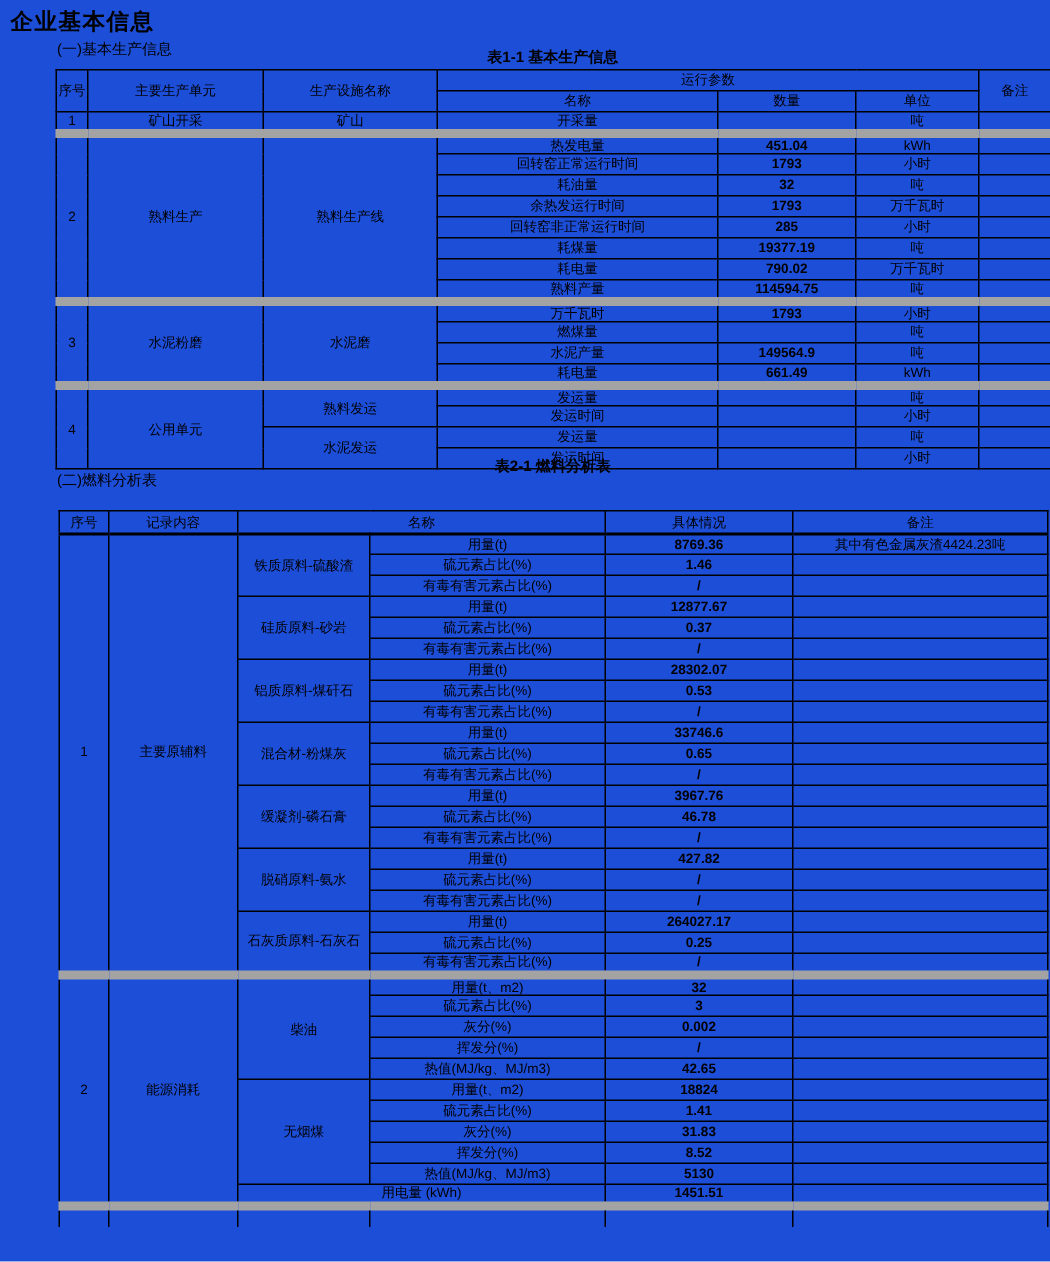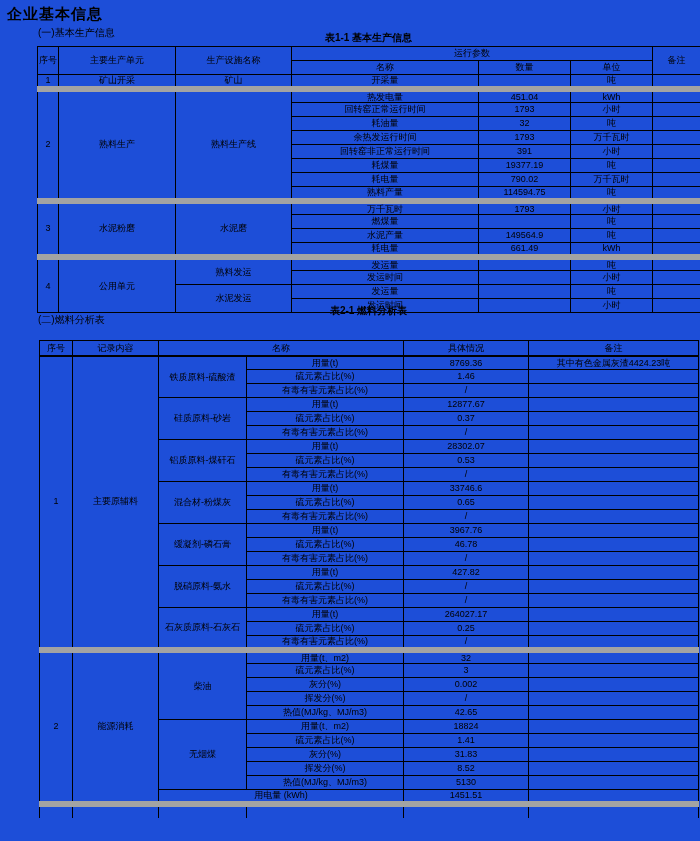--- a/index.html
+++ b/index.html
@@ -15,21 +15,21 @@
   table{position:absolute;border-collapse:collapse;table-layout:fixed;}
   th,td{border:1px solid #000;font-size:9px;font-weight:normal;text-align:center;
         vertical-align:middle;padding:0 1px;line-height:1.15;overflow:hidden;white-space:nowrap;}
   #t1{left:37px;top:46px;width:663px;}
   #t2{left:39px;top:340px;width:659px;}
   #t1 tr{height:14px;}
   #t2 tr{height:14px;}
   #t2 thead tr{height:15px;}
   #t2 thead th{border-bottom:2px solid #000;}
   tr.gs > td{border-top:6px solid #a3a3a3;}
-  td.val{font-weight:normal;margin-left:19px;}
+  td.val{font-weight:bold;margin-left:19px;}
   tr.partial{height:11px;}
   tr.partial td{border-bottom:none;}
 </style>
 </head>
 <body>
 
 <div class="page">
 
   <div class="title">企业基本信息</div>
   <div class="sub sub1">(一)基本生产信息</div>
@@ -91,21 +91,21 @@
           <td></td>
         </tr>
         <tr>
           <td>余热发运行时间</td>
           <td class="val">1793</td>
           <td>万千瓦时</td>
           <td></td>
         </tr>
         <tr>
           <td>回转窑非正常运行时间</td>
-          <td class="val">391</td>
+          <td class="val">285</td>
           <td>小时</td>
           <td></td>
         </tr>
         <tr>
           <td>耗煤量</td>
           <td class="val">19377.19</td>
           <td>吨</td>
           <td></td>
         </tr>
         <tr>

